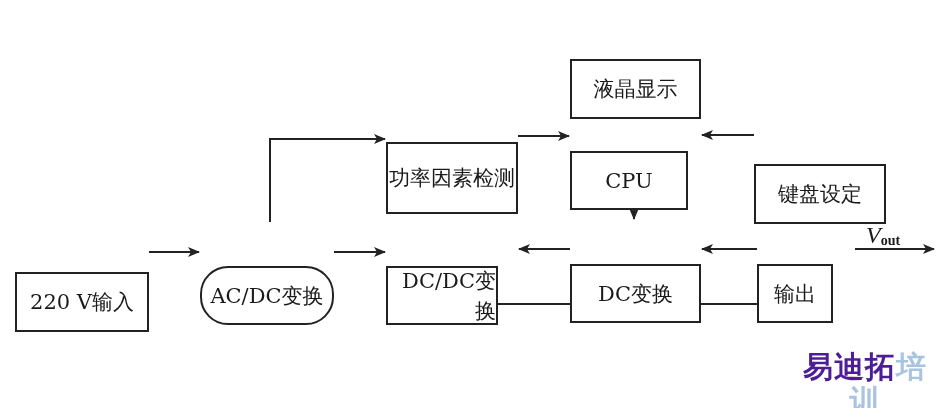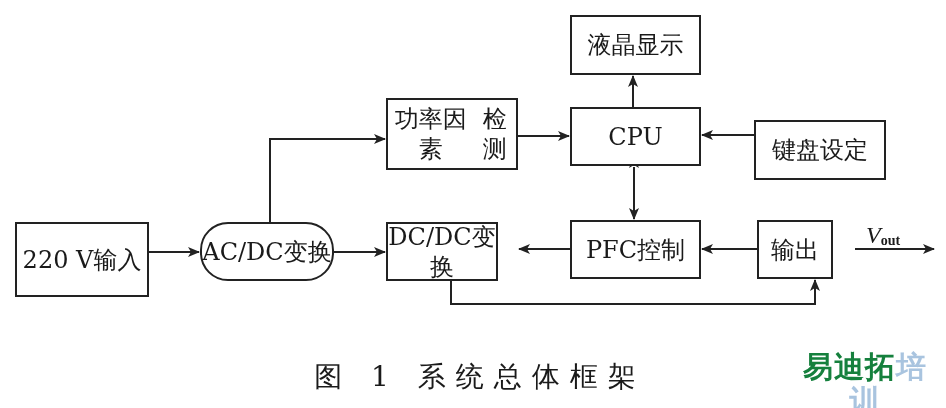--- a/index.html
+++ b/index.html
@@ -1,29 +1,29 @@
 <!DOCTYPE html>
 <html><head>
 <meta charset="utf-8">
 <style>
   html, body { margin:0; padding:0; background:#fff; }
   #root { position:relative; width:946px; height:408px; background:#fff; overflow:hidden;
           font-family:"DejaVu Serif","Liberation Serif",serif; color:#1a1a1a; }
   svg#wires { position:absolute; left:0; top:0; }
   .box { position:absolute; box-sizing:border-box; border:2px solid #222; background:#fff;
-         display:flex; align-items:center; justify-content:center; text-align:center;
-         font-size:24px; line-height:30px; }
+         display:flex; align-items:center; justify-content:center; text-align:right;
+         font-size:21px; line-height:30px;margin-top:44px; }
   .caption { position:absolute; left:300px; top:358px; width:360px; text-align:center;
              font-size:28px; letter-spacing:10px; }
   .vout { position:absolute; left:866px; top:222px; font-size:24px; font-style:italic;
           font-family:"Liberation Serif",serif;text-align:center; }
   .vout sub { font-style:normal; font-size:14px; font-weight:bold; vertical-align:-2px; }
   .wm { position:absolute; left:790px; top:350px; width:150px; text-align:center; }
   .wm-top { font-family:"DejaVu Sans",sans-serif; font-weight:bold; font-size:30px; letter-spacing:1px; line-height:34px; }
-  .wm-top .r { color:#15803d; }
+  .wm-top .r { color:#4c1d95; }
   .wm-top .b { color:#a9c4df; }
 </style>
 </head>
 <body>
 
 <div id="root">
   <svg id="wires" width="946" height="408">
     <defs>
       <marker id="ah" markerWidth="12" markerHeight="10" refX="11" refY="5" orient="auto" markerUnits="userSpaceOnUse">
         <path d="M0,0 L12,5 L0,10 L3,5 Z" fill="#222"></path>
@@ -43,47 +43,46 @@
       <line x1="570" y1="249" x2="519" y2="249" marker-end="url(#ah)"></line>
       <line x1="757" y1="249" x2="702" y2="249" marker-end="url(#ah)"></line>
       <polyline points="451,281 451,304 815,304 815,280" marker-end="url(#ah)"></polyline>
       <line x1="855" y1="249" x2="934" y2="249" marker-end="url(#ah)"></line>
     </g>
   </svg>
 
   <div class="box" style="left:570px;top:15px;width:131px;height:60px;">
     <span>液晶显示</span>
   </div>
-  <div class="box" style="left:570px;top:107px;width:131px;height:59px;">
+  <div class="box" style="left:570px;top:107px;width:118px;height:59px;">
     <span>CPU</span>
   </div>
   <div class="box" style="left:386px;top:98px;width:132px;height:72px;flex-direction:row;">
     <span>功率因素</span>
     <span>检测</span>
   </div>
   <div class="box" style="left:754px;top:120px;width:132px;height:60px;">
     <span>键盘设定</span>
   </div>
-  <div class="box" style="left:15px;top:222px;width:134px;height:75px;">
+  <div class="box" style="left:15px;top:228px;width:134px;height:60px;">
     <span>220 V输入</span>
   </div>
   <div class="box" style="left:200px;top:222px;width:134px;height:59px;border-radius:28px;">
     <span>AC/DC变换</span>
   </div>
   <div class="box" style="left:386px;top:222px;width:112px;height:59px;">
     <span>DC/DC变换</span>
   </div>
   <div class="box" style="left:570px;top:220px;width:131px;height:59px;">
-    <span>PFC控制</span>
+    <span>DC变换</span>
   </div>
   <div class="box" style="left:757px;top:220px;width:76px;height:59px;">
     <span>输出</span>
   </div>
 
   <div class="vout"><span>V</span><sub>out</sub></div>
 
-  <div class="caption">图 1  系统总体框架</div>
 
   <div class="wm">
     <div class="wm-top"><span class="r">易迪拓</span><span class="b">培训</span></div>
 
   </div>
 </div>
 
 </body></html>

